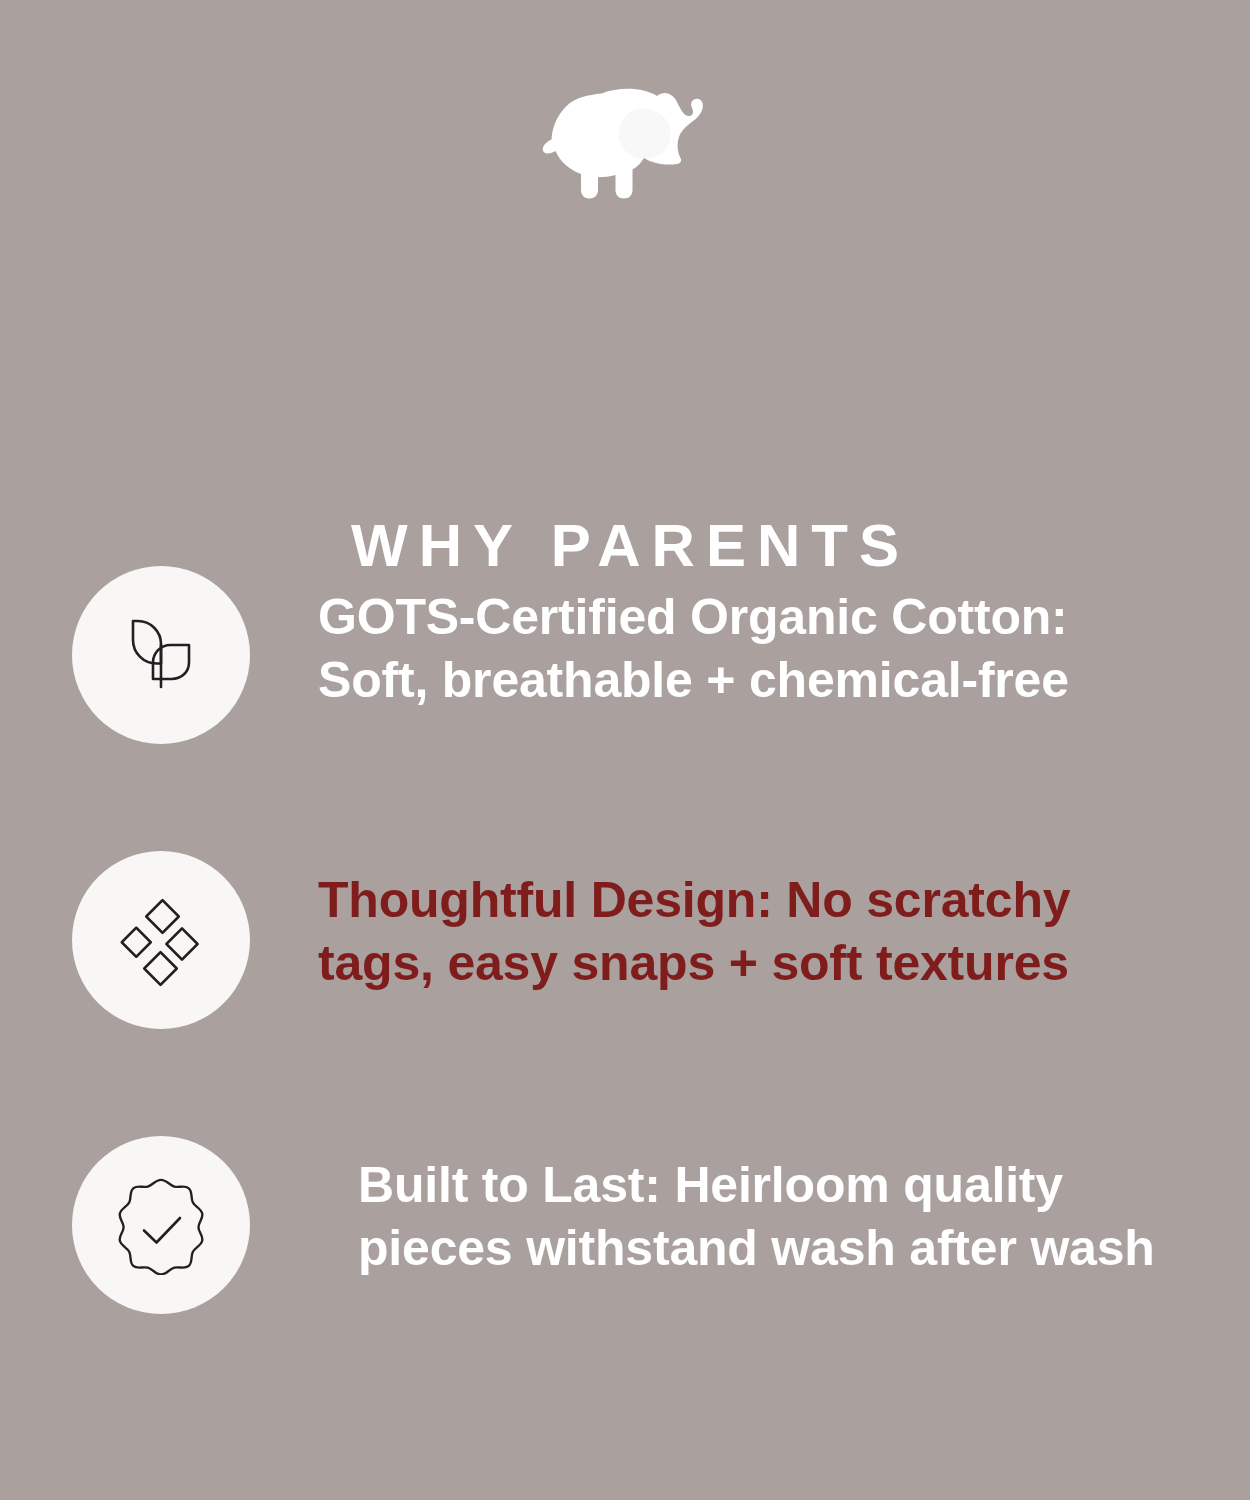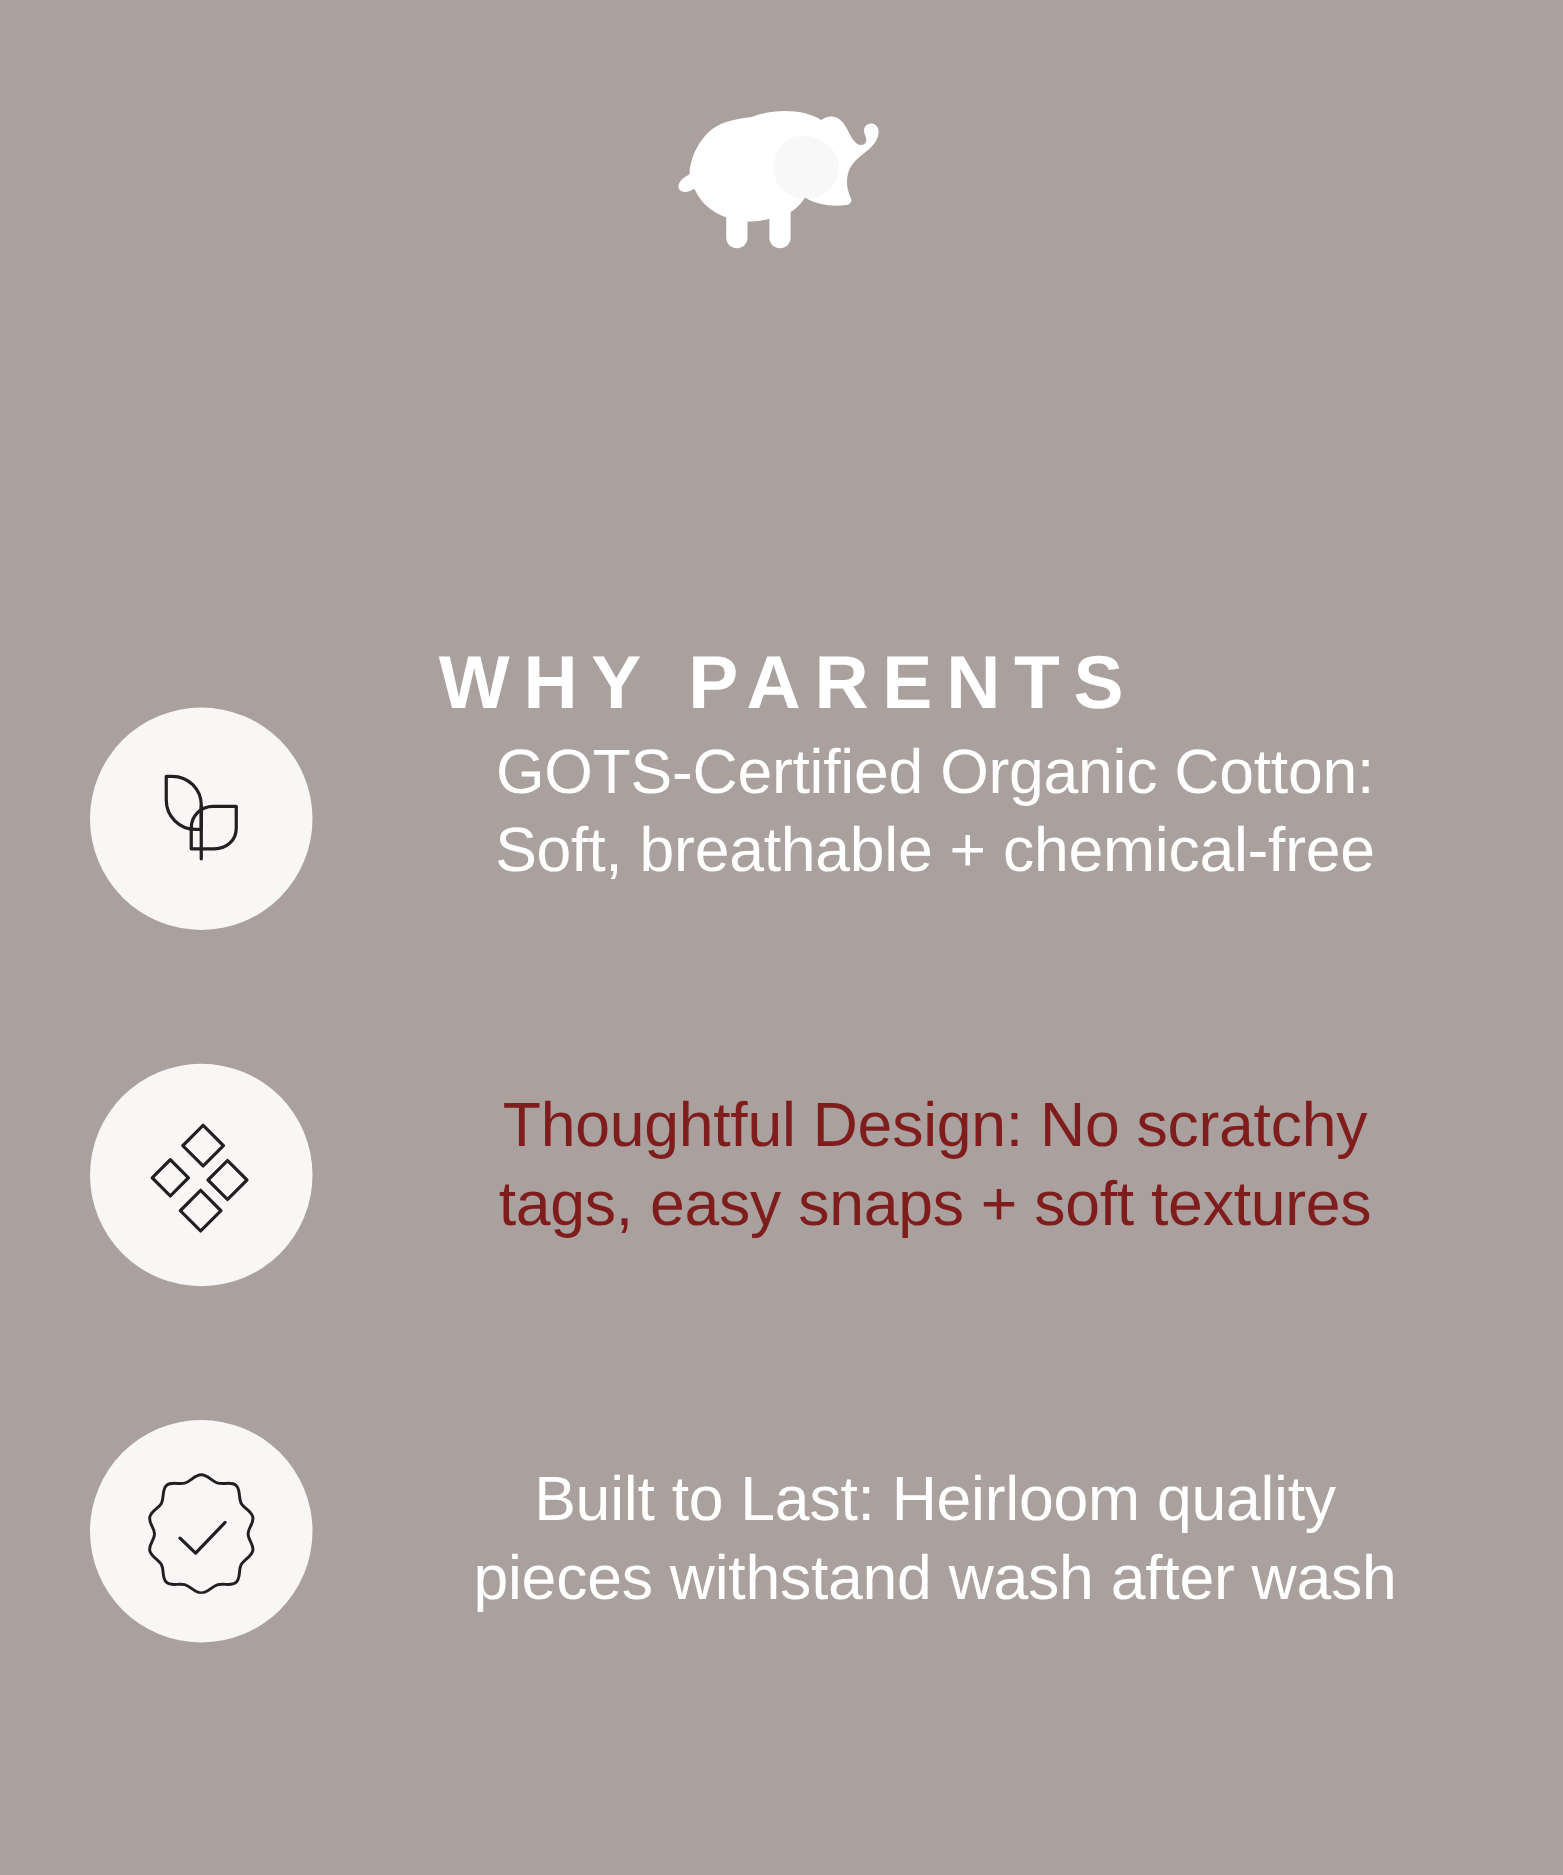--- a/index.html
+++ b/index.html
@@ -72,30 +72,29 @@
   .icon-circle svg { display: block; }
 
   .feature-text {
     position: absolute;
     left: 318px;
     top: 20px;
     width: 860px;
     color: #ffffff;
     font-size: 50px;
     line-height: 63px;
-    font-weight: 400;
+    font-weight: 700;
     letter-spacing: -0.2px;
     font-family: "Liberation Sans", sans-serif;
     white-space: pre-line;
-    text-align: center;
   }
 
   
   #row-2 .feature-text { top: 18px; }
-  #row-3 .feature-text { top: 32px; }
+  #row-3 .feature-text { top: 18px; margin-left: 40px; }
 </style>
 </head>
 <body style="background: rgb(170, 160, 158);">
 
 <div class="logo-wrap">
   <span>
     <svg width="168" height="118" viewBox="0 0 168 118" fill="none" aria-hidden="true">
       <path fill="#ffffff" d="
         M60.5 11.5
         C 80 4, 104 6, 116 14

